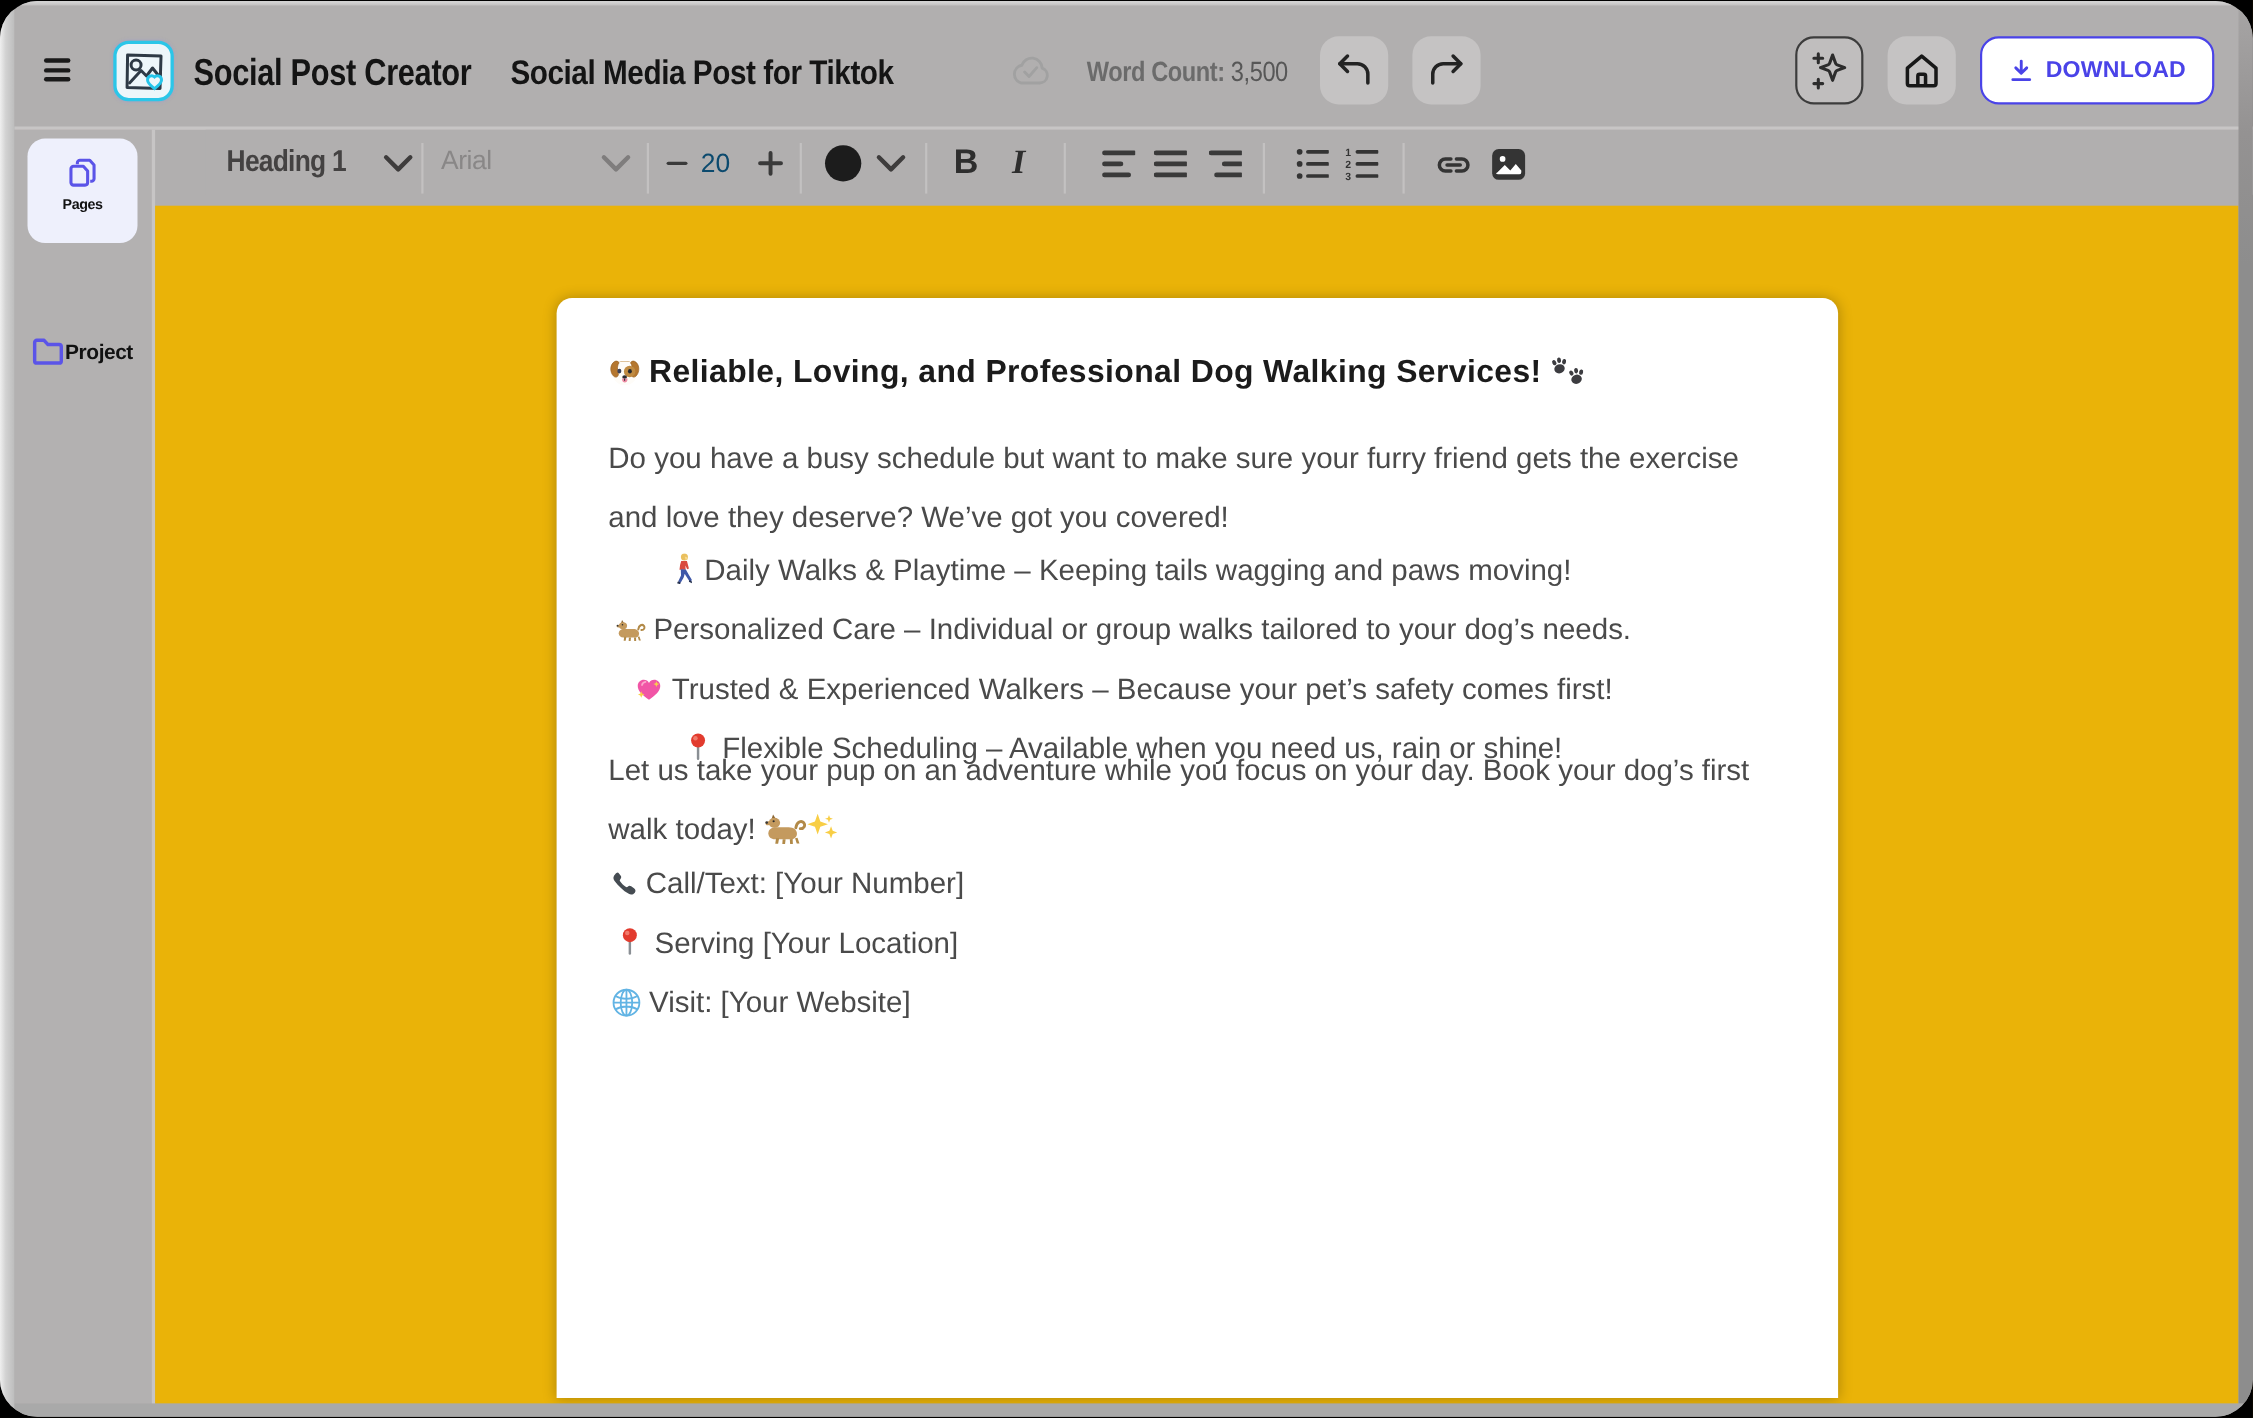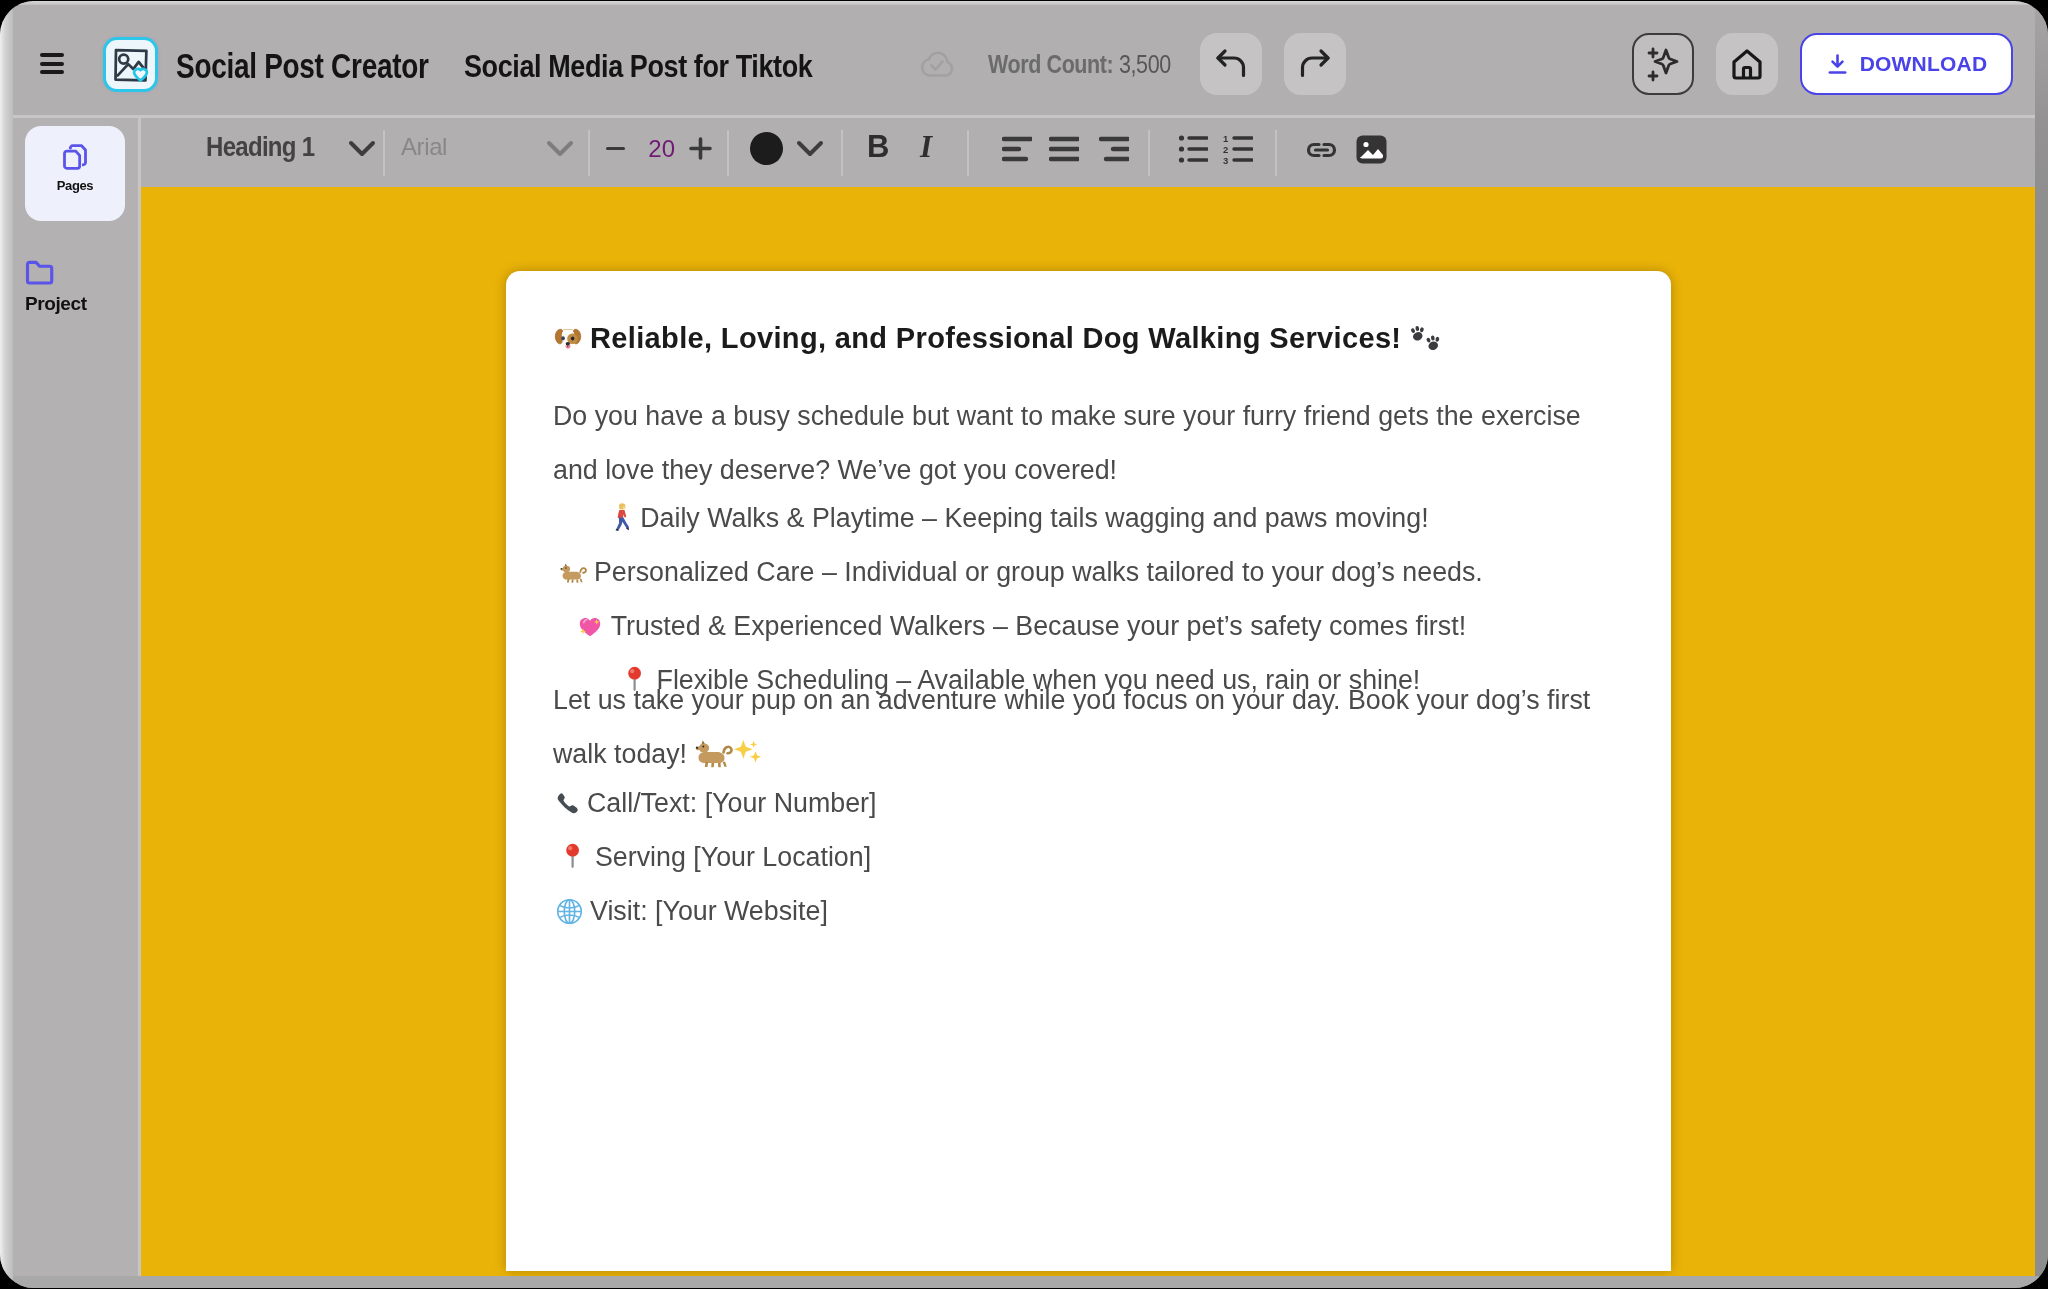--- a/index.html
+++ b/index.html
@@ -41,21 +41,21 @@
   .em { display:inline-block; vertical-align:-4px; }
   #logo { position:absolute; left:103px; top:36px; width:55px; height:55px; border-radius:14px;
           background:#edf6fa; border:3px solid #2bc6e8; display:flex; align-items:center; justify-content:center;
           box-shadow:0 0 3px rgba(140,140,230,.35); }
   #dlbtn { position:absolute; left:1800px; top:32px; width:213px; height:62px; border-radius:17px;
            background:#fff; border:2.5px solid #4a43e8; color:#4a43e8; font-weight:bold; font-size:21px;
            display:flex; align-items:center; justify-content:center; letter-spacing:0.2px; }
   #pagesBtn { position:absolute; left:12px; top:8px; width:100px; height:95px; border-radius:16px;
               background:#eef0fc; display:flex; flex-direction:column; align-items:center; justify-content:flex-start; padding-top:17px; }
   #projBtn { position:absolute; left:12px; top:124px; width:100px; height:90px;
-             display:flex; flex-direction:column; align-items:flex-start; justify-content:center; }
+             display:flex; flex-direction:row; align-items:flex-end; justify-content:center; }
 </style>
 </head>
 <body>
 <svg width="0" height="0" style="position:absolute">
   <defs>
     <g id="e-dogface">
       <ellipse cx="20" cy="20" rx="14" ry="13.8" fill="#fefcf8"></ellipse>
       <path d="M9 6.5 C3 9 2.5 19 7.5 23.5 C10.5 25.8 13.5 23.5 12.5 19.5 C11 15.5 11.5 10.5 13.5 8 C12 6.2 10.5 5.9 9 6.5 Z" fill="#b5772f" stroke="#9a6224" stroke-width="0.8"></path>
       <path d="M31 6.5 C37 9 37.5 19 32.5 23.5 C29.5 25.8 26.5 23.5 27.5 19.5 C29 15.5 28.5 10.5 26.5 8 C28 6.2 29.5 5.9 31 6.5 Z" fill="#b5772f" stroke="#9a6224" stroke-width="0.8"></path>
       <path d="M13 7.5 C15 5.5 25 5.5 27 7.5 C24 6.3 16 6.3 13 7.5 Z" fill="#c08b42"></path>
@@ -184,21 +184,21 @@
     <svg class="chev" style="left:161px">
         <path d="M3 9 l11 11 l11-11" fill="none" stroke="#3e3c3c" stroke-width="4" stroke-linecap="round" stroke-linejoin="round"></path>
       </svg>
     <div class="vsep" style="left:196px"></div>
     <div style="position:absolute; left:214px; top:15px; font-size:24px; color:#898787; letter-spacing:-0.4px;">Arial</div>
     <svg class="chev" style="left:359px">
         <path d="M3 9 l11 11 l11-11" fill="none" stroke="#7f7d7d" stroke-width="4" stroke-linecap="round" stroke-linejoin="round"></path>
       </svg>
     <div class="vsep" style="left:401px"></div>
     <div style="position:absolute; left:419px; top:28.5px; width:19px; height:3.6px; background:#3a3a3a; border-radius:2px;"></div>
-    <div style="position:absolute; left:450px; top:17px; width:38px; text-align:right; font-size:24px; color:#701a75;">20</div>
+    <div style="position:absolute; left:450px; top:17px; width:38px; text-align:left; font-size:24px; color:#0c4a6e;">20</div>
     <svg style="position:absolute; left:502px; top:19px" width="23" height="23" viewBox="0 0 23 23">
         <path d="M11.5 2 v19 M2 11.5 h19" stroke="#3a3a3a" stroke-width="3.6" stroke-linecap="round"></path>
       </svg>
     <div class="vsep" style="left:540px"></div>
     <div style="position:absolute; left:563px; top:14px; width:33px; height:33px; border-radius:50%; background:#1c1c1c;"></div>
     <svg class="chev" style="left:609px">
         <path d="M3 9 l11 11 l11-11" fill="none" stroke="#3e3c3c" stroke-width="4" stroke-linecap="round" stroke-linejoin="round"></path>
       </svg>
     <div class="vsep" style="left:654px"></div>
     <div style="position:absolute; left:680px; top:11px; font-size:31px; color:#2e2e2e; font-weight:bold;">B</div>

